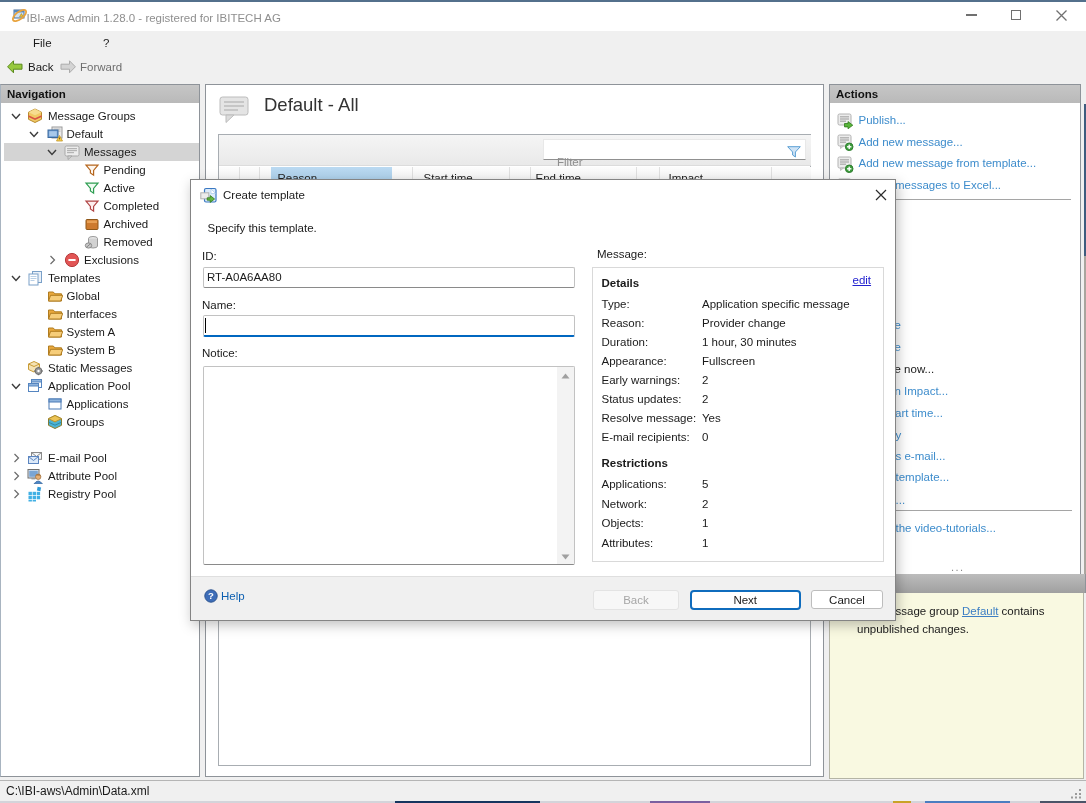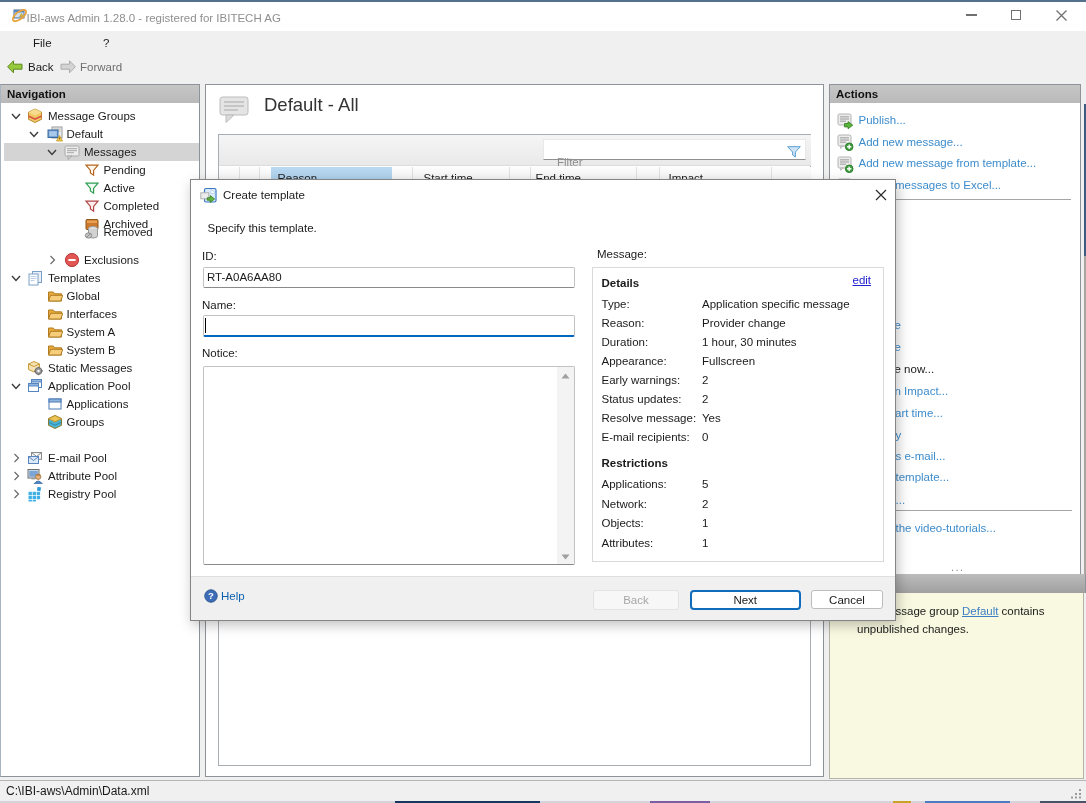--- a/index.html
+++ b/index.html
@@ -139,21 +139,21 @@
           </svg></div>
         <div class="ttxt" style="left:102.5px;">Completed</div>
       </div>
       <div class="trow" style="top:112px;">
         <div class="ticon" style="left:83px;"><svg width="16" height="16" viewBox="0 0 16 16">
             <rect x="2" y="3.5" width="12" height="10" rx="1" fill="#cd7a2e" stroke="#8f5718"></rect>
             <rect x="3" y="4.5" width="10" height="2.5" fill="#e8a055"></rect>
           </svg></div>
         <div class="ttxt" style="left:102.5px;">Archived</div>
       </div>
-      <div class="trow" style="top:120px;">
+      <div class="trow" style="top:130px;">
         <div class="ticon" style="left:83px;"><svg width="16" height="16" viewBox="0 0 16 16">
             <ellipse cx="9" cy="4.5" rx="4.5" ry="2" fill="#e8e8e8" stroke="#9a9a9a"></ellipse>
             <path d="M4.5 4.5 V12 A4.5 2 0 0 0 13.5 12 V4.5" fill="#d2d2d2" stroke="#9a9a9a"></path>
             <ellipse cx="4.5" cy="11.5" rx="3.2" ry="2.6" fill="#c8c8c8" stroke="#8a8a8a"></ellipse>
             <line x1="2.4" y1="13.3" x2="6.6" y2="9.7" stroke="#8a8a8a" stroke-width="1"></line>
           </svg></div>
         <div class="ttxt" style="left:102.5px;">Removed</div>
       </div>
       <div class="trow" style="top:148px;">
         <svg class="chev" style="left:46px;" width="10" height="10">

